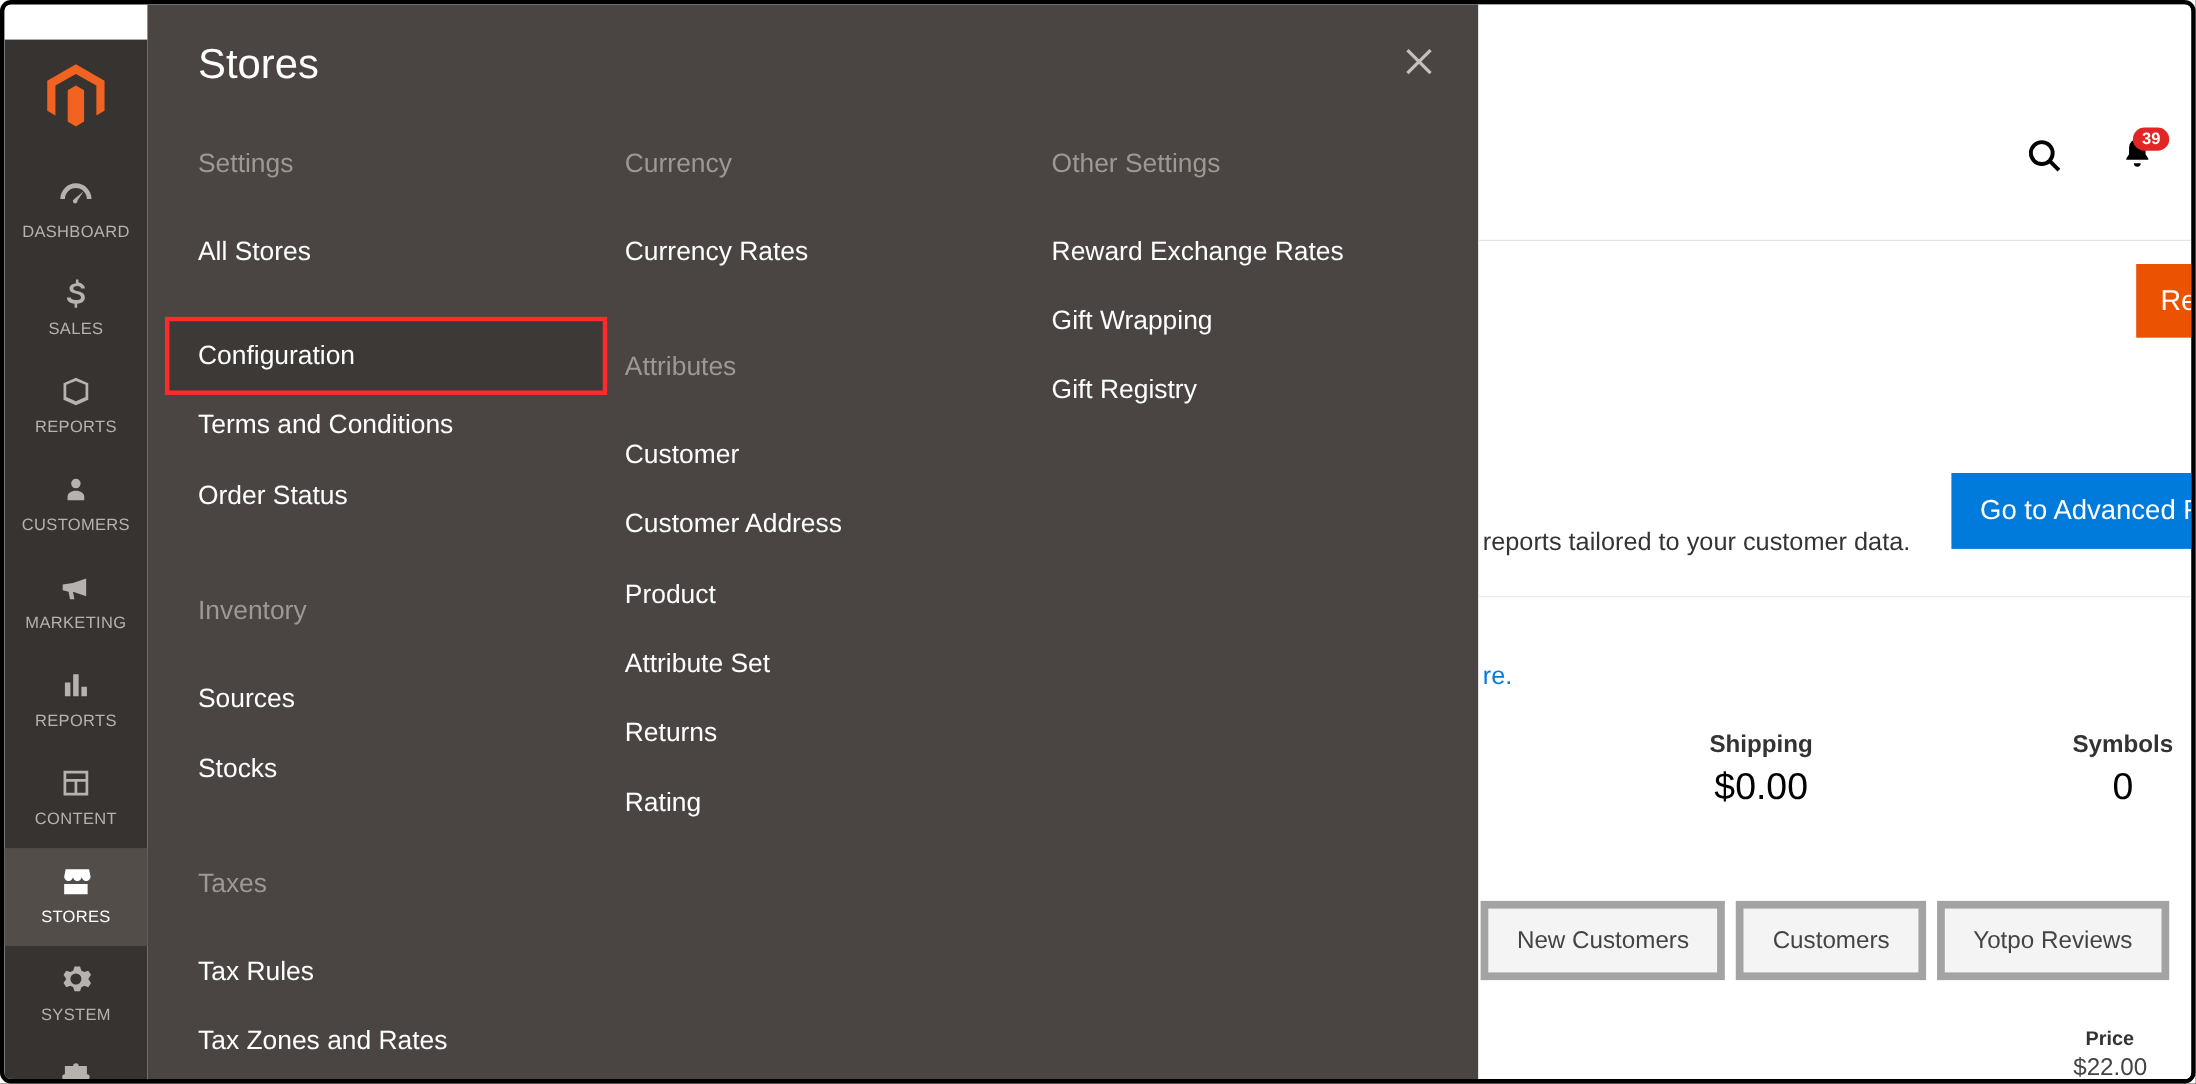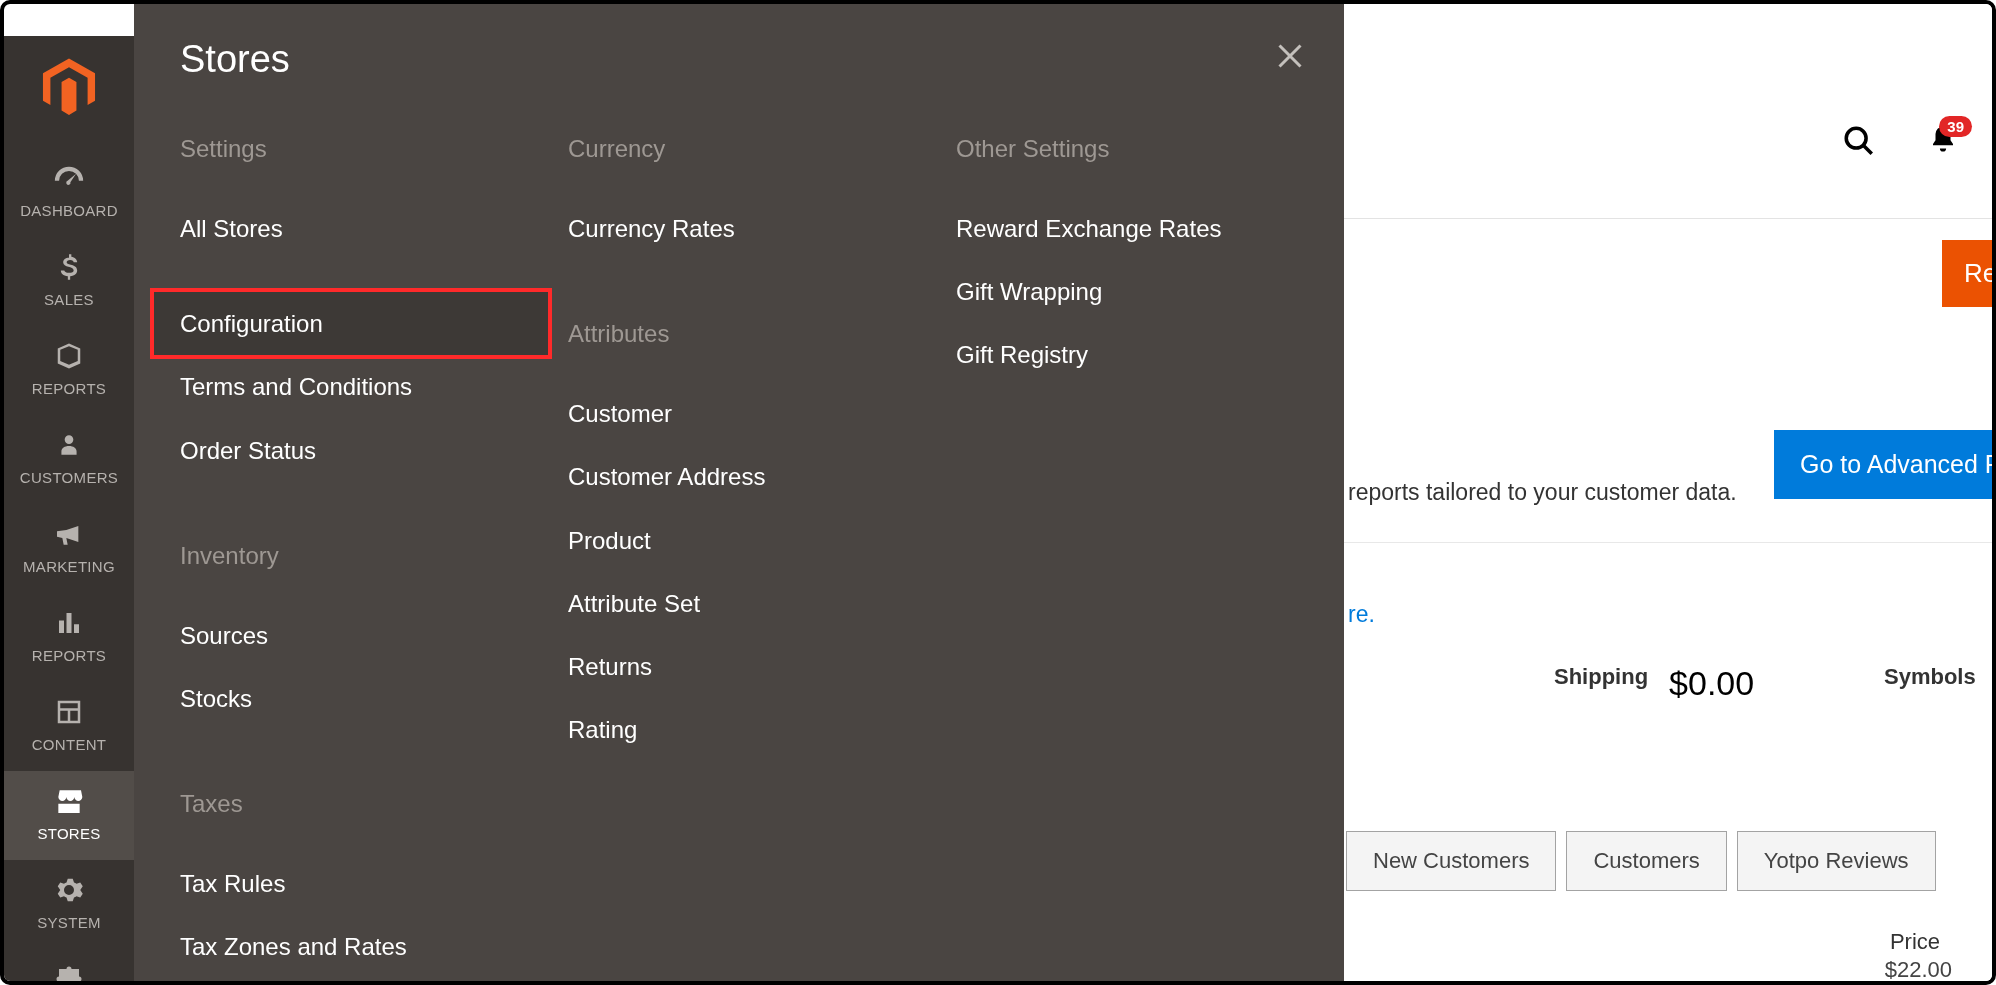--- a/index.html
+++ b/index.html
@@ -44,27 +44,27 @@
   .search-ico { width: 34px; height: 34px; color: #000; cursor: pointer; }
   .bell-wrap { position: relative; cursor: pointer; }
   .bell-ico { width: 30px; height: 30px; color: #000; }
   .badge { position: absolute; top: -8px; right: -14px; background: #e22626; color: #fff; border-radius: 14px; font-size: 15px; padding: 2px 8px; font-weight: 600; }
 
   .orange-btn { position: absolute; top: 236px; right: 0; background: #eb5202; color: #ffffff; font-size: 26px; padding: 18px 0 18px 22px; width: 50px; font-weight: 500; overflow: hidden; }
   .blue-btn { position: absolute; top: 426px; right: 0; background: #007bdb; color: #fff; font-size: 25px; padding: 20px 0 20px 26px; width: 218px; font-weight: 500; overflow: hidden; white-space: nowrap;}
   .tailored { position: absolute; top: 475px; left: 4px; font-size: 23px; color: #333; white-space: nowrap; }
   .re-link { position: absolute; top: 597px; left: 4px; font-size: 23px; color: #007bdb; }
 
-  .stat { position: absolute; display: flex; flex-direction: row; gap: 21px; }
+  .stat { position: absolute; display: flex; flex-direction: column; }
   .stat .lab { font-size: 22px; color: #333; font-weight: 600; margin-bottom: 6px; }
   .stat .val { font-size: 34px; color: #000; font-weight: 400; }
 
   .tabs { position: absolute; bottom: 90px; left: 2px; display: flex; gap: 10px; }
-  .tab { border: 1px solid #a3a3a3; background: #f4f4f4; padding: 16px 26px; font-size: 22px; color: #444; cursor: pointer; }
-  .price-h { position: absolute; right: 52px; bottom: 26px; font-size: 22px; font-weight: 400; }
+  .tab { border: 7px solid #a3a3a3; background: #f4f4f4; padding: 16px 26px; font-size: 22px; color: #444; cursor: pointer; }
+  .price-h { position: absolute; right: 52px; bottom: 26px; font-size: 18px; font-weight: 700; }
   .price-v { position: absolute; right: 40px; bottom: -2px; font-size: 22px; color: #444; }
 
   .hr1 { position: absolute; left: 0; right: 0; top: 214px; height: 1px; background: #e3e3e3; }
   .hr2 { position: absolute; left: 0; right: 0; top: 538px; height: 1px; background: #e8e8e8; }
 </style>
 </head>
 <body>
 
 <nav class="rail">
   <div class="logo">

